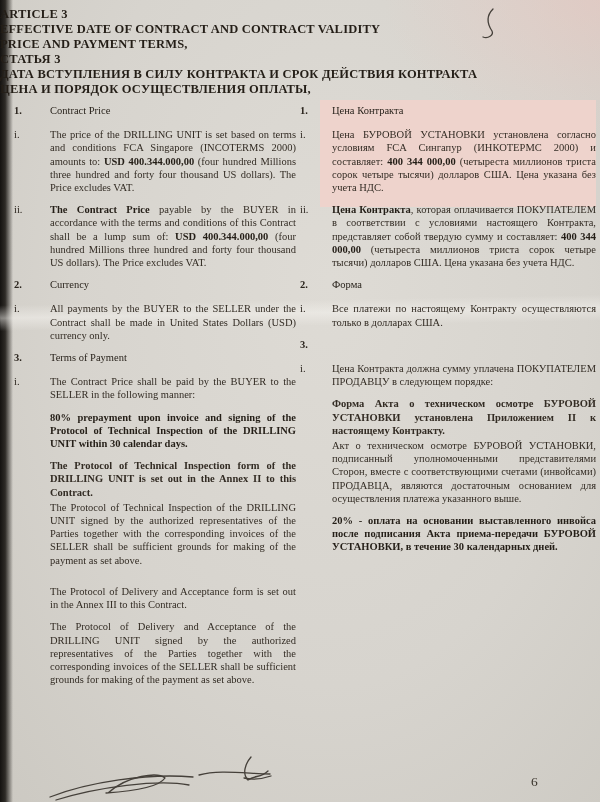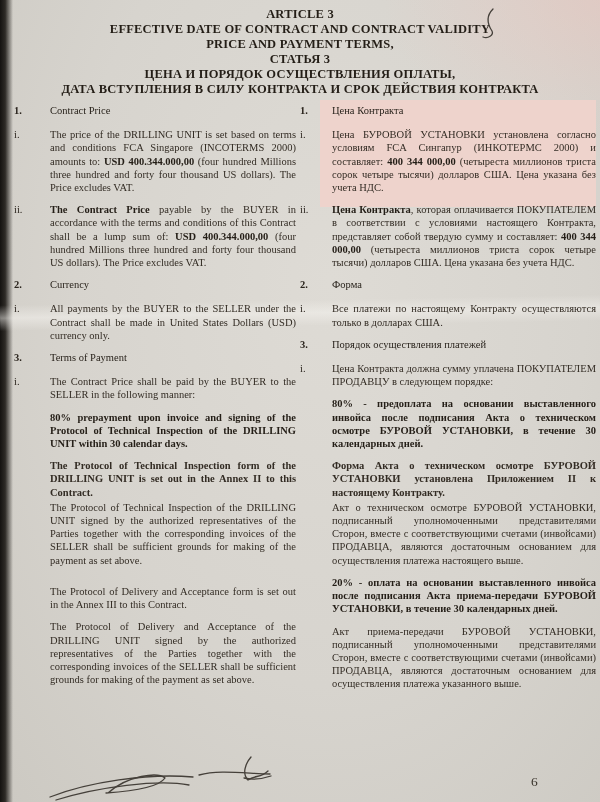--- a/index.html
+++ b/index.html
@@ -21,21 +21,21 @@
     pointer-events:none;
   }
   .crease{
     position:absolute;left:0;top:300px;width:100%;height:26px;
     background:linear-gradient(to bottom,rgba(255,255,255,0),rgba(246,244,240,0.5) 50%,rgba(255,255,255,0));
     transform:rotate(-1deg);
     pointer-events:none;
   }
   .doc-header{
     position:absolute;top:7px;left:0;right:0;
-    text-align:center;font-weight:bold;
+    font-weight:bold;
     font-size:12.5px;line-height:15px;
     color:#241e17;letter-spacing:0.2px;
   }
   .highlight-rect{
     position:absolute;left:320px;top:100px;width:276px;height:107px;
     background:#eed3cc;
   }
   .col{position:absolute;top:104px;font-size:10.5px;line-height:13.2px;}
   .col-left{left:14px;width:282px;}
   .col-right{left:300px;width:296px;}
@@ -65,22 +65,22 @@
 <div class="page">
   <div class="scan-edge"></div>
   <div class="pink-wash"></div>
   <div class="crease"></div>
 
   <header class="doc-header">
     <div>ARTICLE 3</div>
     <div>EFFECTIVE DATE OF CONTRACT AND CONTRACT VALIDITY</div>
     <div>PRICE AND PAYMENT TERMS,</div>
     <div>СТАТЬЯ 3</div>
+    <div>ДАТА ВСТУПЛЕНИЯ В СИЛУ КОНТРАКТА И СРОК ДЕЙСТВИЯ КОНТРАКТА</div>
     <div>ЦЕНА И ПОРЯДОК ОСУЩЕСТВЛЕНИЯ ОПЛАТЫ,</div>
-    <div>ДАТА ВСТУПЛЕНИЯ В СИЛУ КОНТРАКТА И СРОК ДЕЙСТВИЯ КОНТРАКТА</div>
   </header>
 
   <div class="highlight-rect" style="background: rgb(238, 211, 204);"></div>
 
   <section class="col col-left" id="col-left">
       <div class="row heading">
         <span class="num">1.</span>
         <div class="body"><span>Contract Price</span></div>
       </div>
       <div class="row">
@@ -147,45 +147,39 @@
       <div class="row heading mt">
         <span class="num">2.</span>
         <div class="body"><span>Форма</span></div>
       </div>
       <div class="row">
         <span class="num rom">i.</span>
         <div class="body"><span>Все платежи по настоящему Контракту осуществляются только в долларах США.</span></div>
       </div>
       <div class="row heading mt">
         <span class="num">3.</span>
-        <div class="body"><span>Порядок осуществления платежей</span></div>
       </div>
       <div class="row">
         <span class="num rom">i.</span>
         <div class="body"><span>Цена Контракта должна сумму уплачена ПОКУПАТЕЛЕМ ПРОДАВЦУ в следующем порядке:</span></div>
-      </div>
-      <div class="row mt">
-        <span class="num"></span>
-        <div class="body"><b>80% - предоплата на основании выставленного инвойса после подписания Акта о техническом осмотре БУРОВОЙ УСТАНОВКИ, в течение 30 календарных дней.</b></div>
       </div>
       <div class="row tight">
         <span class="num"></span>
         <div class="body"><span>Форма Акта о техническом осмотре БУРОВОЙ УСТАНОВКИ установлена Приложением II к настоящему Контракту.</span></div>
       </div>
       <div class="row">
         <span class="num"></span>
-        <div class="body"><span>Акт о техническом осмотре БУРОВОЙ УСТАНОВКИ, подписанный уполномоченными представителями Сторон, вместе с соответствующими счетами (инвойсами) ПРОДАВЦА, являются достаточным основанием для осуществления платежа настоящего выше.</span></div>
+        <div class="body"><span>Акт о техническом осмотре БУРОВОЙ УСТАНОВКИ, подписанный уполномоченными представителями Сторон, вместе с соответствующими счетами (инвойсами) ПРОДАВЦА, являются достаточным основанием для осуществления платежа указанного выше.</span></div>
       </div>
       <div class="row mt">
         <span class="num"></span>
         <div class="body"><b>20% - оплата на основании выставленного инвойса после подписания Акта приема-передачи БУРОВОЙ УСТАНОВКИ, в течение 30 календарных дней.</b></div>
       </div>
       <div class="row">
         <span class="num"></span>
-        <div class="body"><span>Акт приема-передачи БУРОВОЙ УСТАНОВКИ, подписанный уполномоченными представителями Сторон, вместе с соответствующими счетами (инвойсами) ПРОДАВЦА, являются достаточным основанием для осуществления платежа указанного выше.</span></div>
       </div>
     </section>
 
   <svg class="sig sig-inline" width="78" height="32" viewBox="0 0 78 32">
     <path d="M55 3 C49 10 46 20 52 26 C59 21 65 24 72 17"></path>
     <path d="M3 21 C22 16 44 19 74 20"></path>
     <path d="M48 24 C56 26 66 25 75 22"></path>
   </svg>
 
   <svg class="sig sig-bottom" width="152" height="32" viewBox="0 0 152 32">

